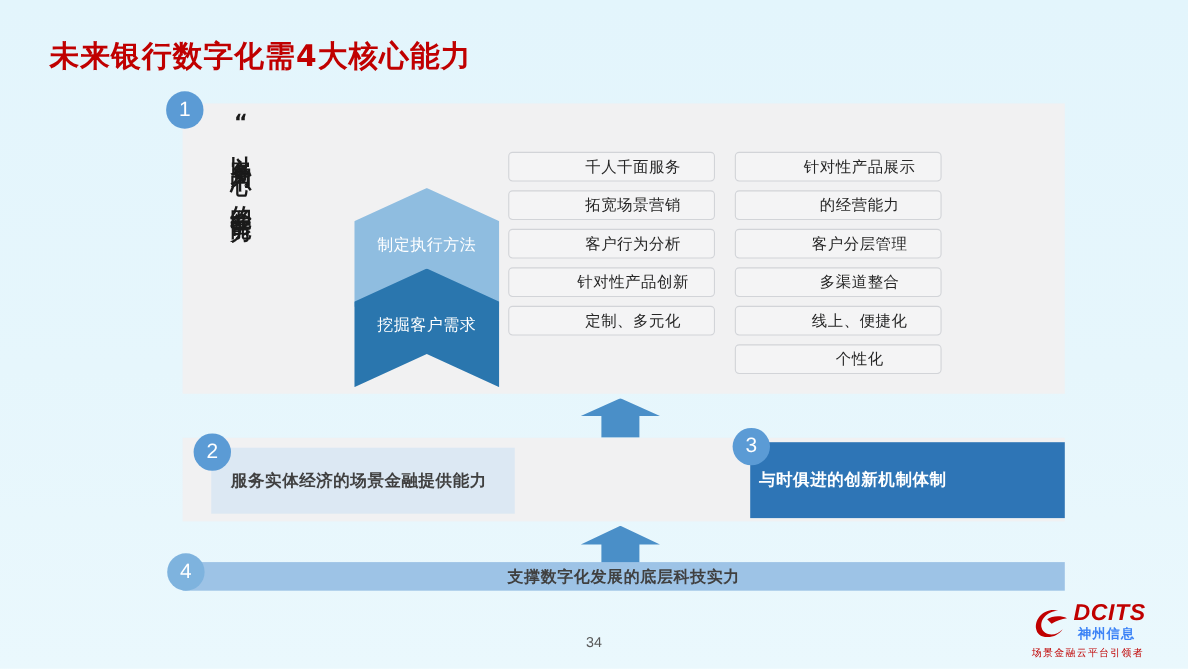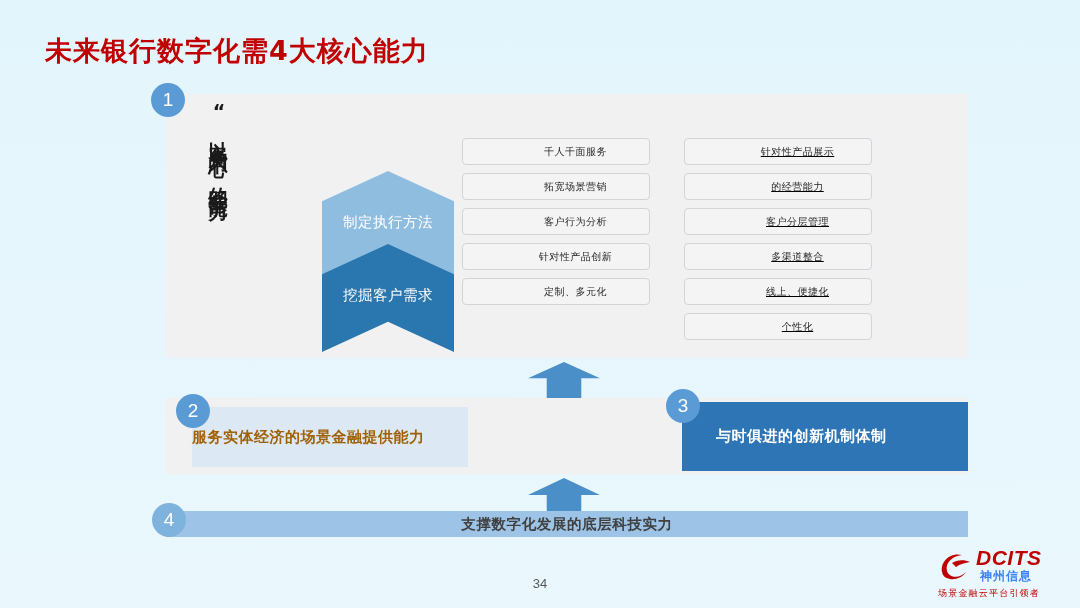--- a/index.html
+++ b/index.html
@@ -104,31 +104,31 @@
   .chev-b { top: 73px; background: #8fbde0; }
   .chev-c { top: 146px; background: #2a76ae; }
 
   
   .pillcol {
     position: absolute;
     top: 138px;
     width: 188px;
   }
   .pillcol.left  { left: 462px; }
-  .pillcol.right { left: 684px; text-decoration: underline; }
+  .pillcol.right { left: 668px; }
   .pill {
     height: 25px;
     margin-bottom: 8px;
     border: 1px solid #d2d4d8;
     border-radius: 4px;
     background: #f4f4f5;
     display: flex;
     align-items: center;
     justify-content: center;
-    font-size: 10px;
+    font-size: 14px;
     color: #262626;
     letter-spacing: 0.5px;
     padding-left: 39px;
   }
 
   
   .uparrow {
     position: absolute;
     background: #4a8fc8;
     -webkit-clip-path: polygon(50% 0%, 100% 45%, 74% 45%, 74% 100%, 26% 100%, 26% 45%, 0% 45%);
@@ -148,36 +148,37 @@
   }
   .card2 {
     position: absolute;
     left: 192px;
     top: 407px;
     width: 276px;
     height: 60px;
     background: #dce8f3;
     display: flex;
     align-items: center;
+    padding-left: 18px;
     box-sizing: border-box;
     font-size: 15px;
     font-weight: bold;
-    color: #a16207;
+    color: #404040;
     letter-spacing: 0.5px;
   }
   .card3 {
     position: absolute;
     left: 682px;
     top: 402px;
     width: 286px;
     height: 69px;
     background: #2e75b6;
     display: flex;
     align-items: center;
-    padding-left: 34px;
+    padding-left: 8px;
     box-sizing: border-box;
     font-size: 15px;
     font-weight: bold;
     color: #ffffff;
     letter-spacing: 0.5px;
   }
 
   
   .bar4 {
     position: absolute;

